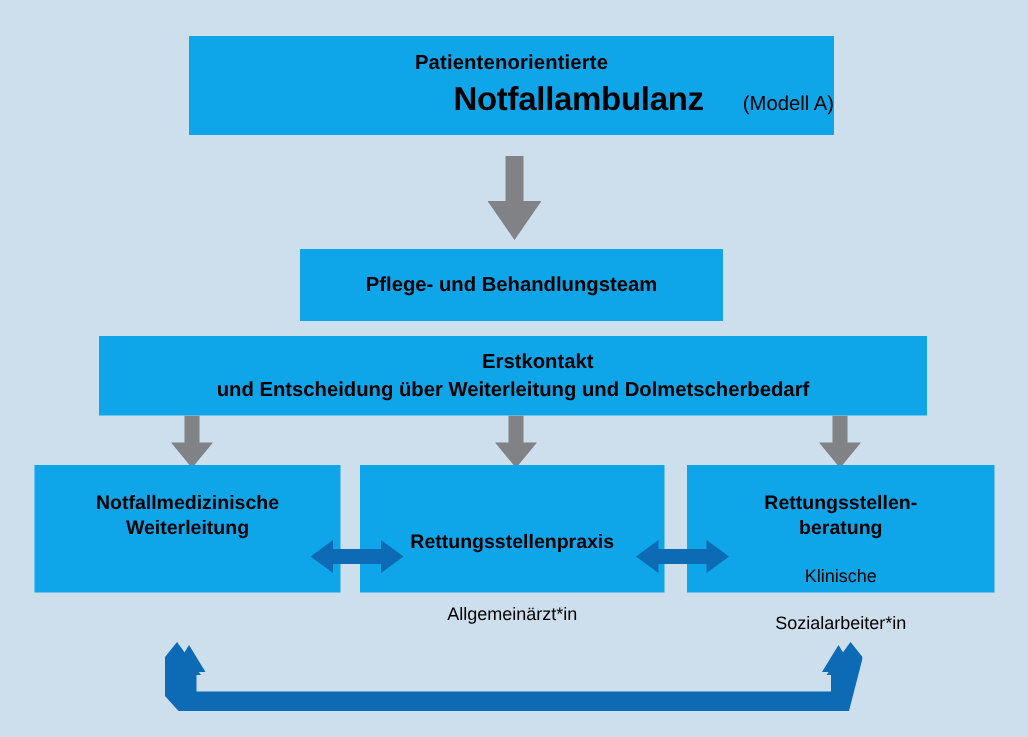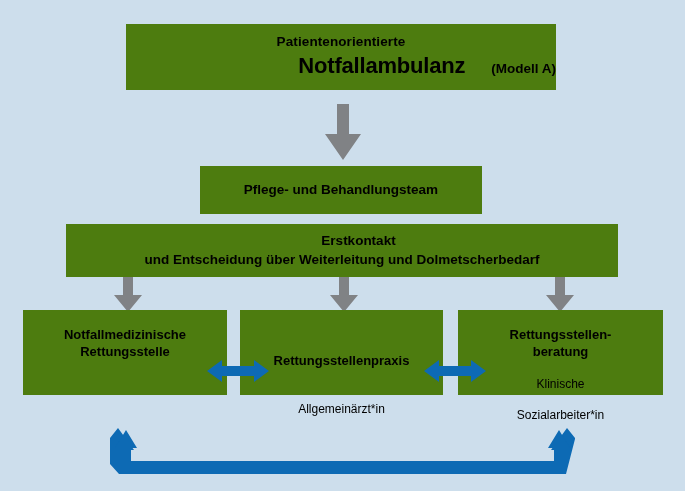--- a/index.html
+++ b/index.html
@@ -14,21 +14,21 @@
     overflow: hidden;
   }
   #canvas {
     position: relative;
     width: 685px;
     height: 491px;
     background: #cddeec;
   }
   .box {
     position: absolute;
-    background: #4d7c0f;
+    background: #0ea5e9;
     box-sizing: border-box;
     display: flex;
     flex-direction: column;
     align-items: center;
     justify-content: center;
     text-align: center;
     color: #000;
     line-height: 1.22;
   }
   
@@ -52,21 +52,21 @@
     gap: 26px;
     width: 100%;
   }
   #box-top .big {
     font-size: 22px;
     font-weight: bold;
     letter-spacing: -0.2px;
   }
   #box-top .model {
     font-size: 13.5px;
-    font-weight: bold;
+    font-weight: normal;
   }
   
   #box-team {
     left: 200px;
     top: 166px;
     width: 282px;
     height: 48px;
   }
   #box-team .h {
     font-size: 13.5px;
@@ -181,21 +181,21 @@
     </svg>
   </div>
   <div class="gray-arrow" style="left:546px; top:277px;">
     <svg width="28" height="35" viewBox="0 0 28 35">
       <polygon points="9,0 19,0 19,18 28,18 14,35 0,18 9,18" fill="#808285"></polygon>
     </svg>
   </div>
 
   <div class="box leafbox" id="box-notfall">
     <div class="h">Notfallmedizinische</div>
-    <div class="h">Rettungsstelle</div>
+    <div class="h">Weiterleitung</div>
   </div>
 
   <div class="box leafbox" id="box-praxis">
     <div class="h">Rettungsstellenpraxis</div>
     <div class="s">Allgemeinärzt*in</div>
   </div>
 
   <div class="box leafbox" id="box-berat">
     <div class="h">Rettungsstellen-</div>
     <div class="h">beratung</div>

